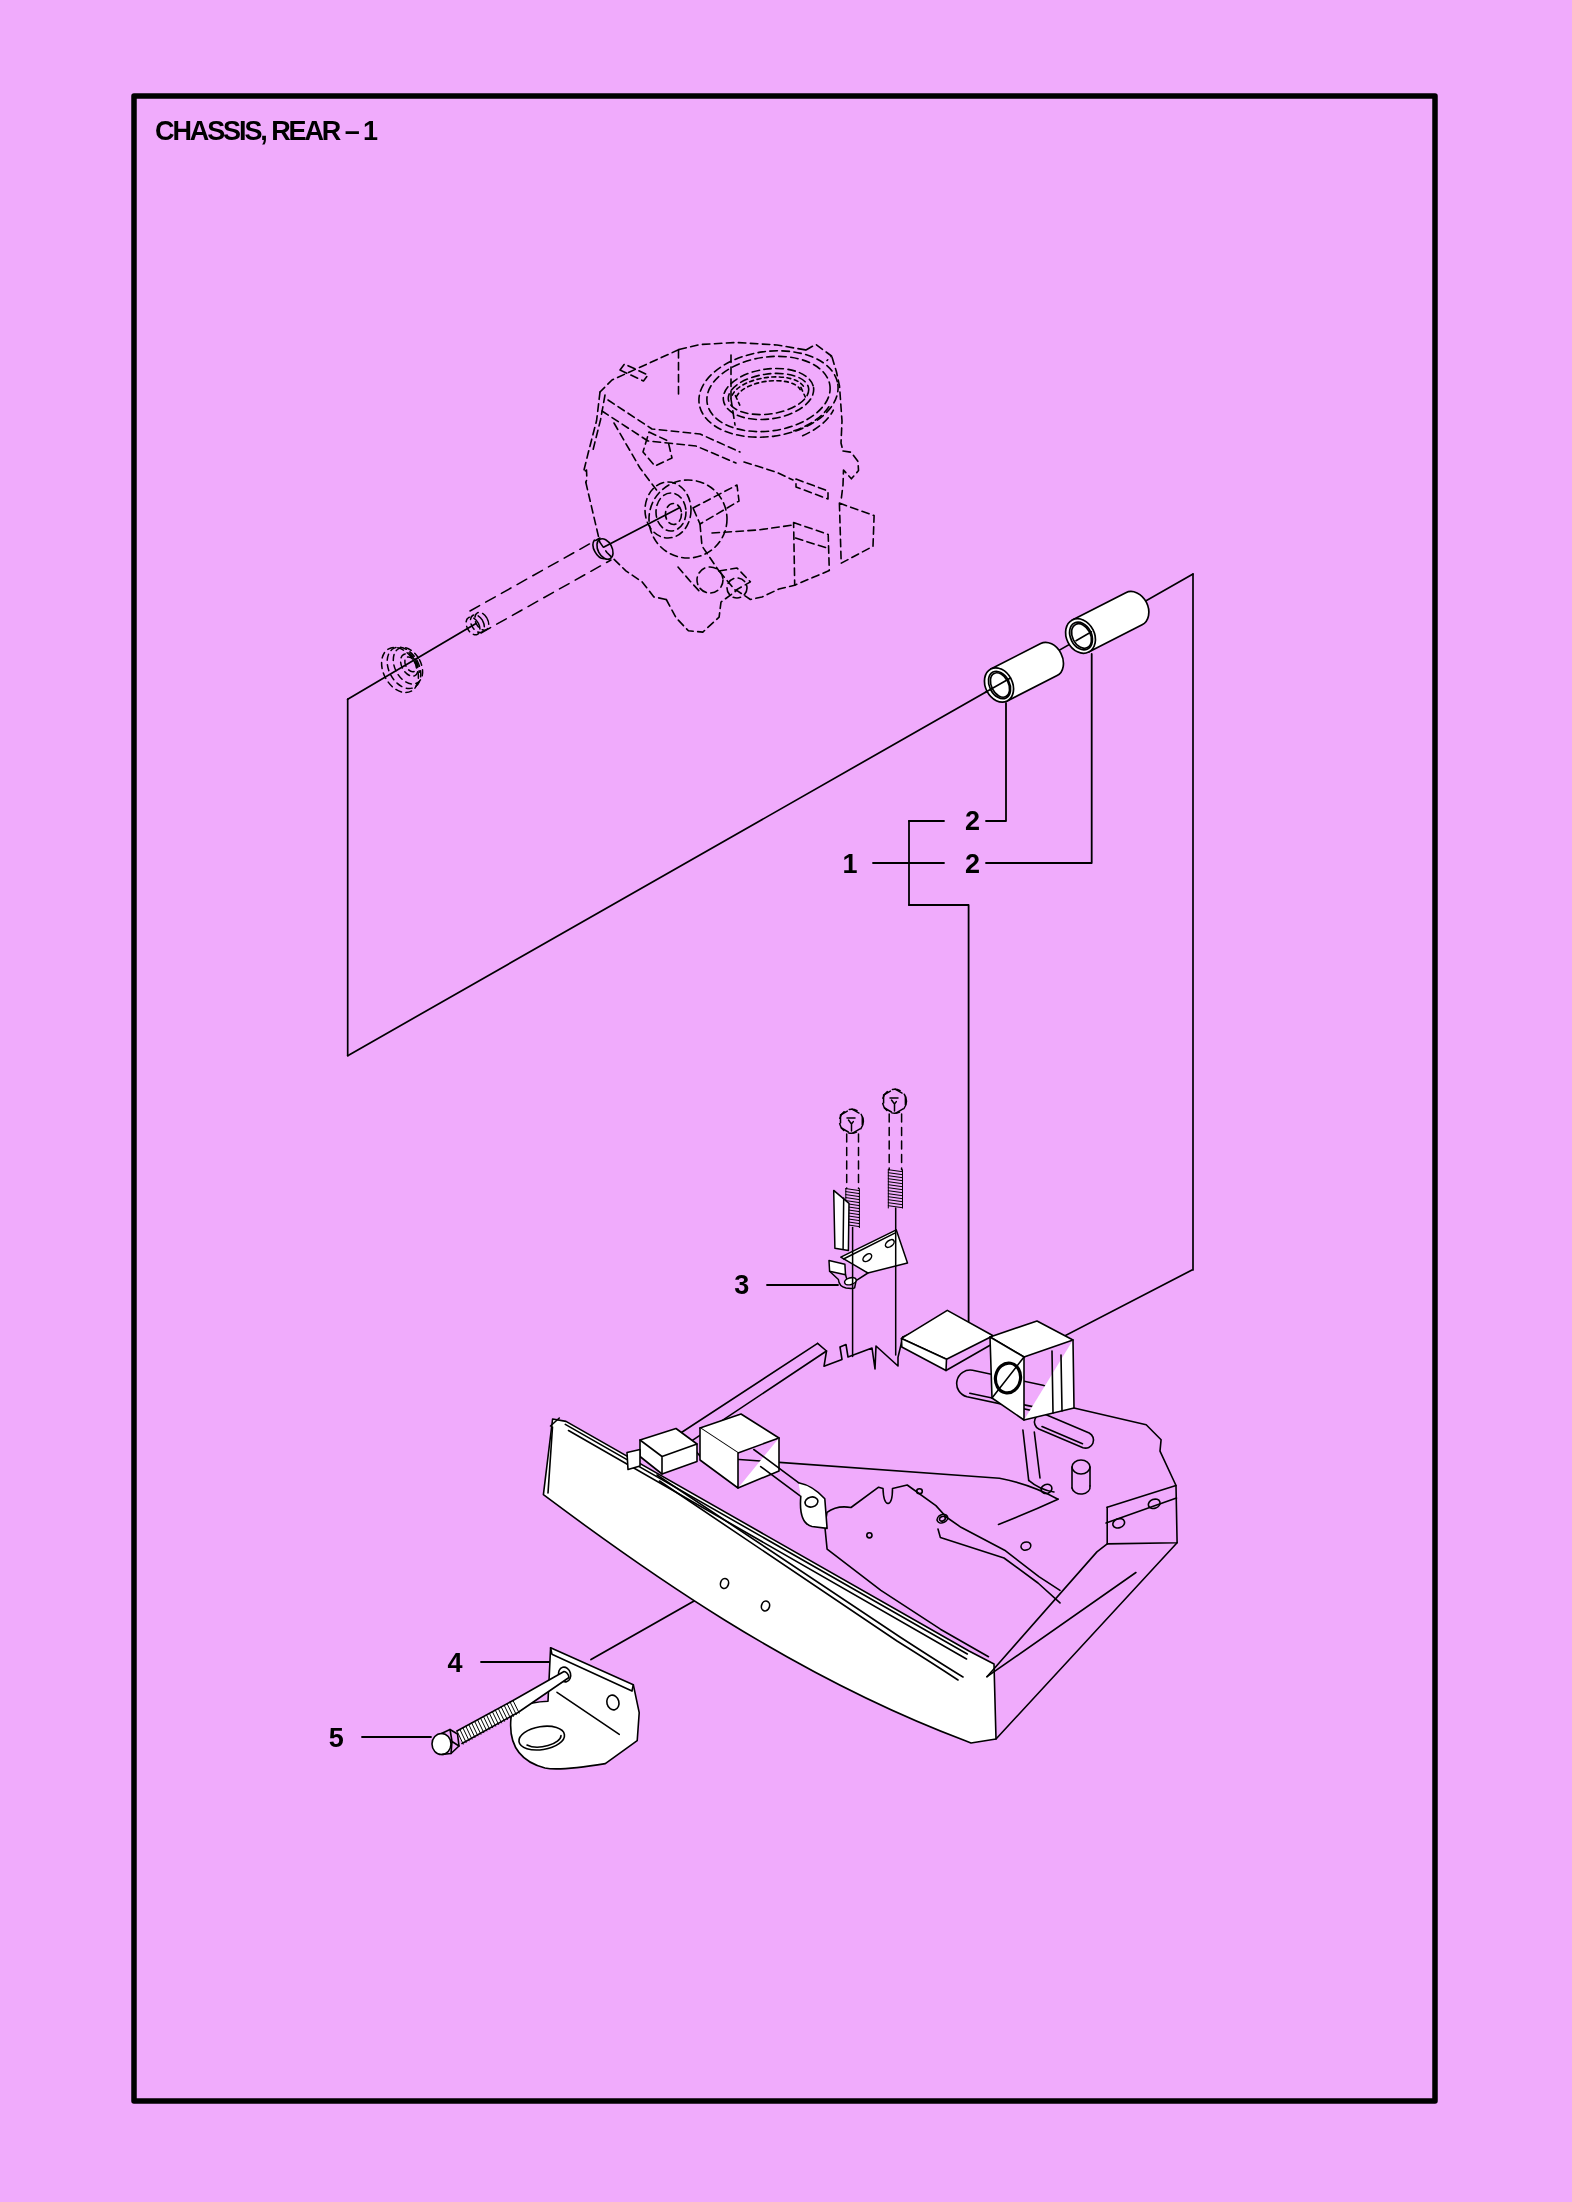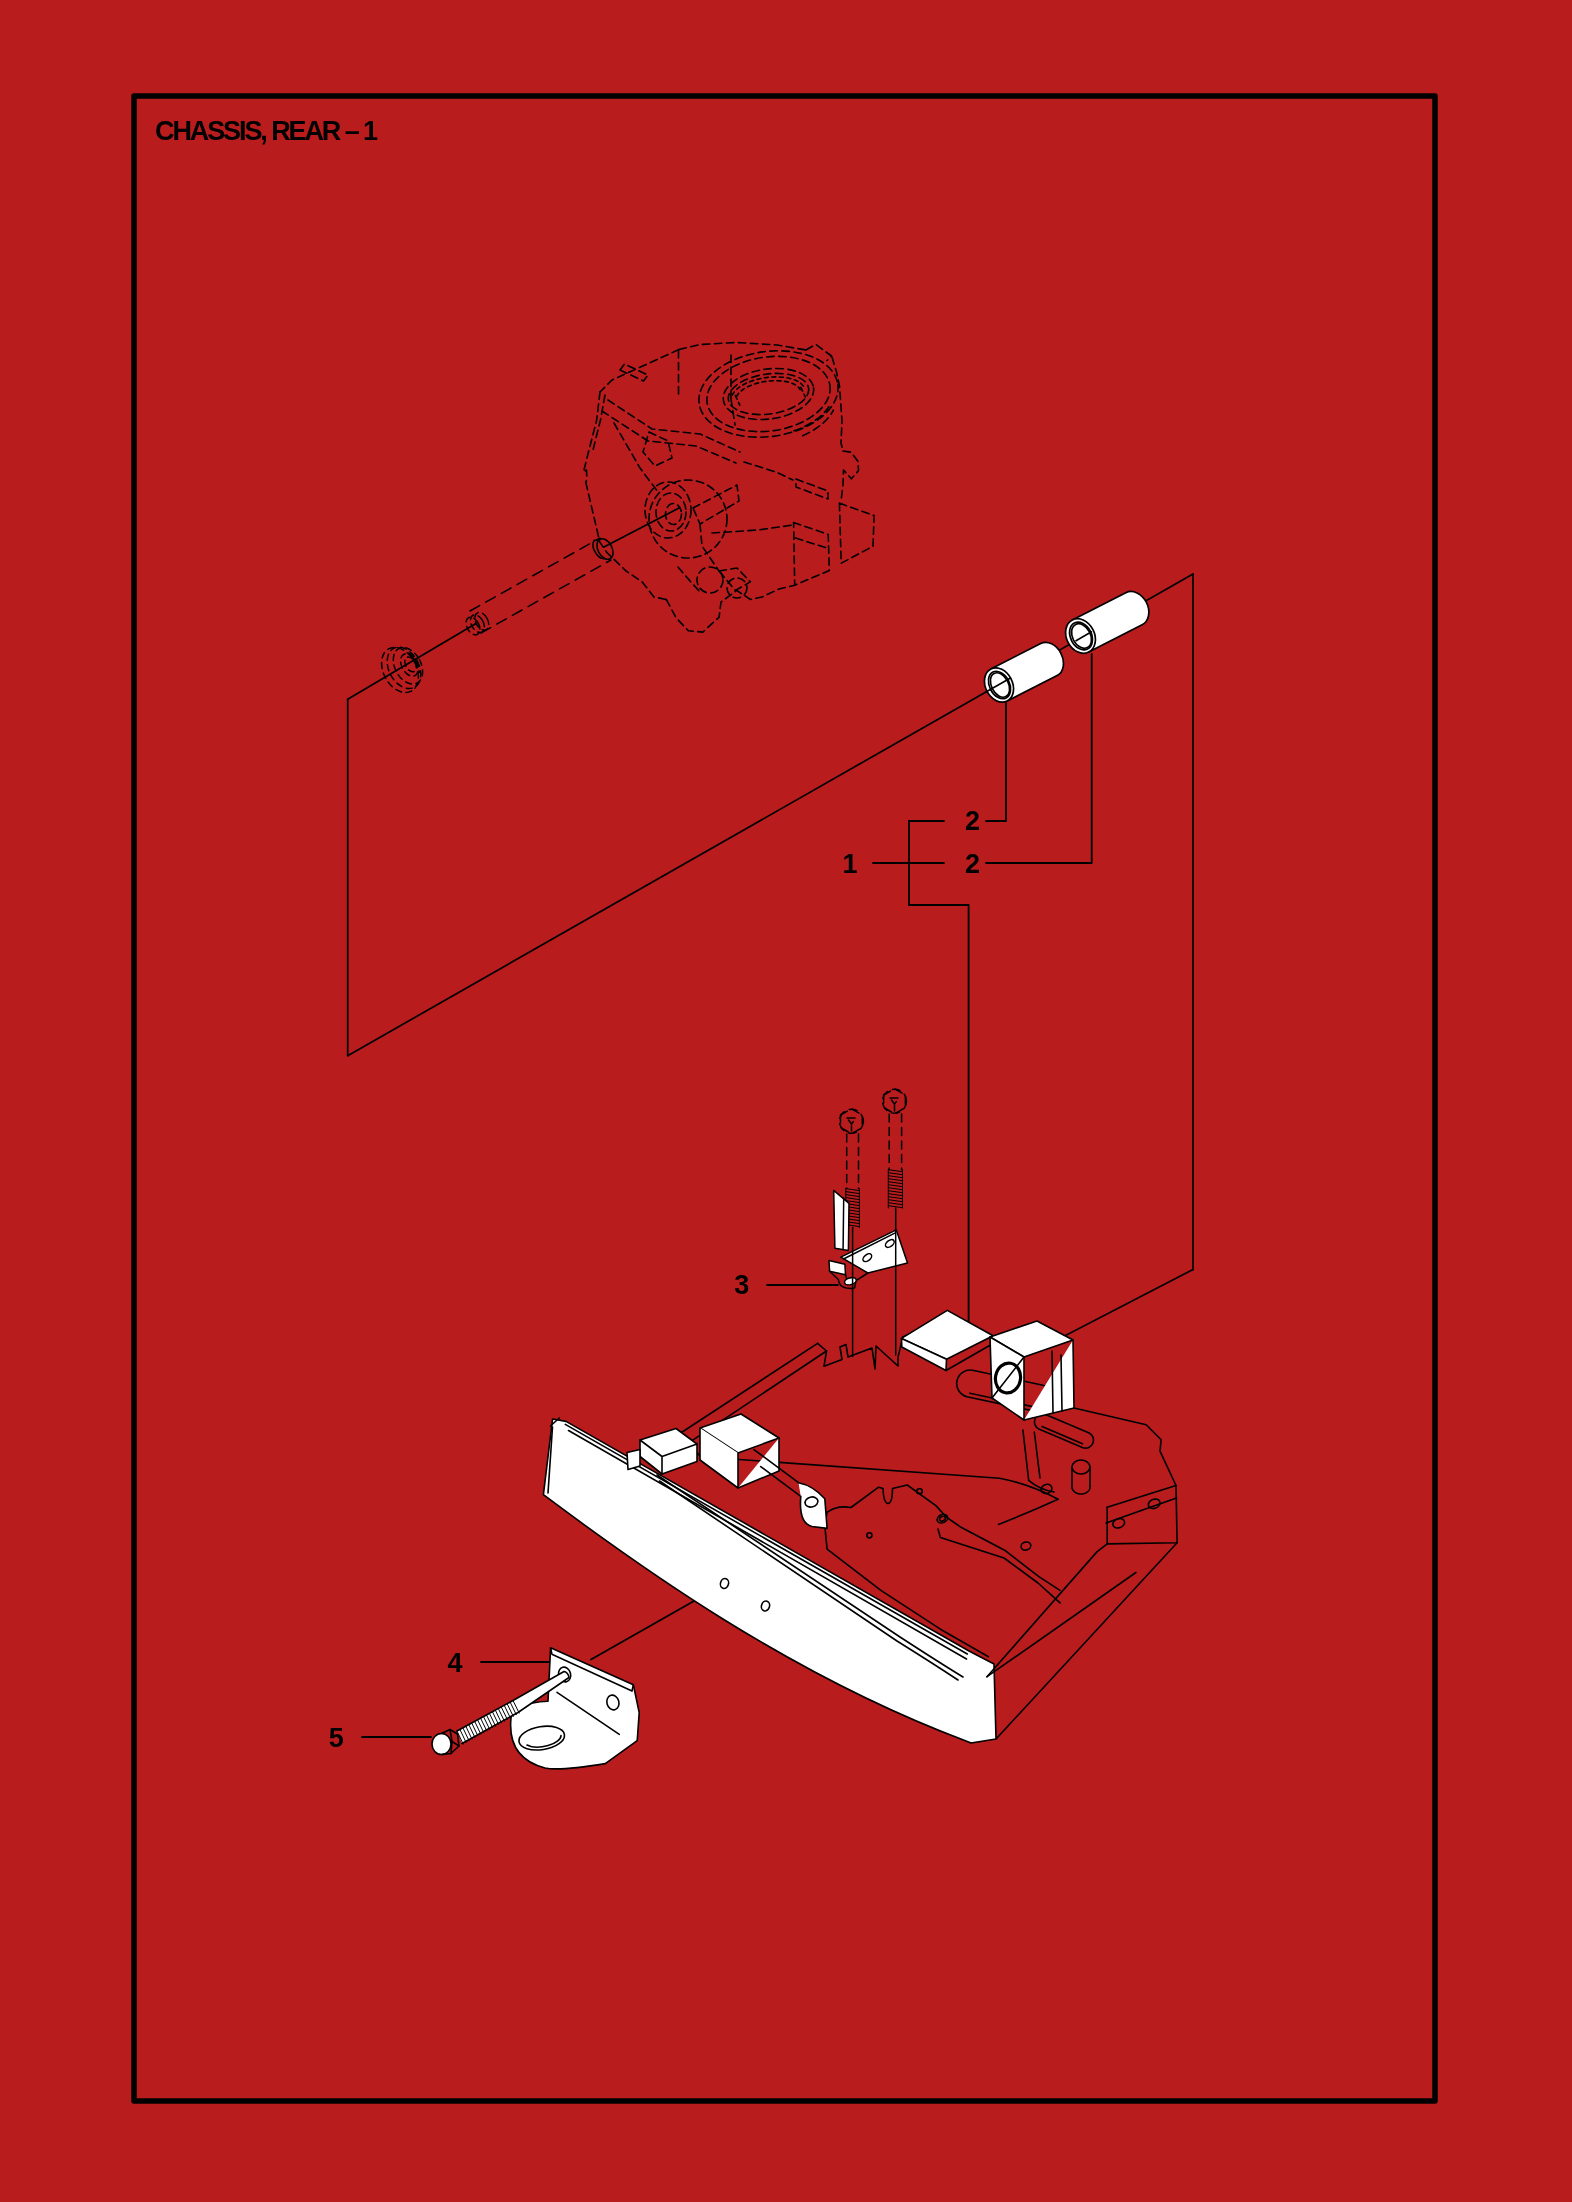--- a/index.html
+++ b/index.html
@@ -1,16 +1,16 @@
 <!DOCTYPE html>
 <html><head>
 <meta charset="utf-8">
 <style>
   html,body{margin:0;padding:0;background:#fff;}
-  #page{position:relative;width:1572px;height:2202px;background:#b91c1c;overflow:hidden;}
+  #page{position:relative;width:1572px;height:2202px;background:#f0abfc;overflow:hidden;}
   svg{position:absolute;left:0;top:0;}
   text{font-family:"Liberation Sans",sans-serif;font-weight:bold;fill:#000;}
 </style>
 </head>
 <body>
 <div id="page">
 <svg width="1572" height="2202" viewBox="0 0 1572 2202" fill="none" stroke-linecap="round" stroke-linejoin="round">
   <rect x="134" y="96" width="1301" height="2005" stroke="#000" stroke-width="5.5"></rect>
   <text x="155" y="139.5" font-size="27" letter-spacing="-2.1">CHASSIS, REAR – 1</text>
 

